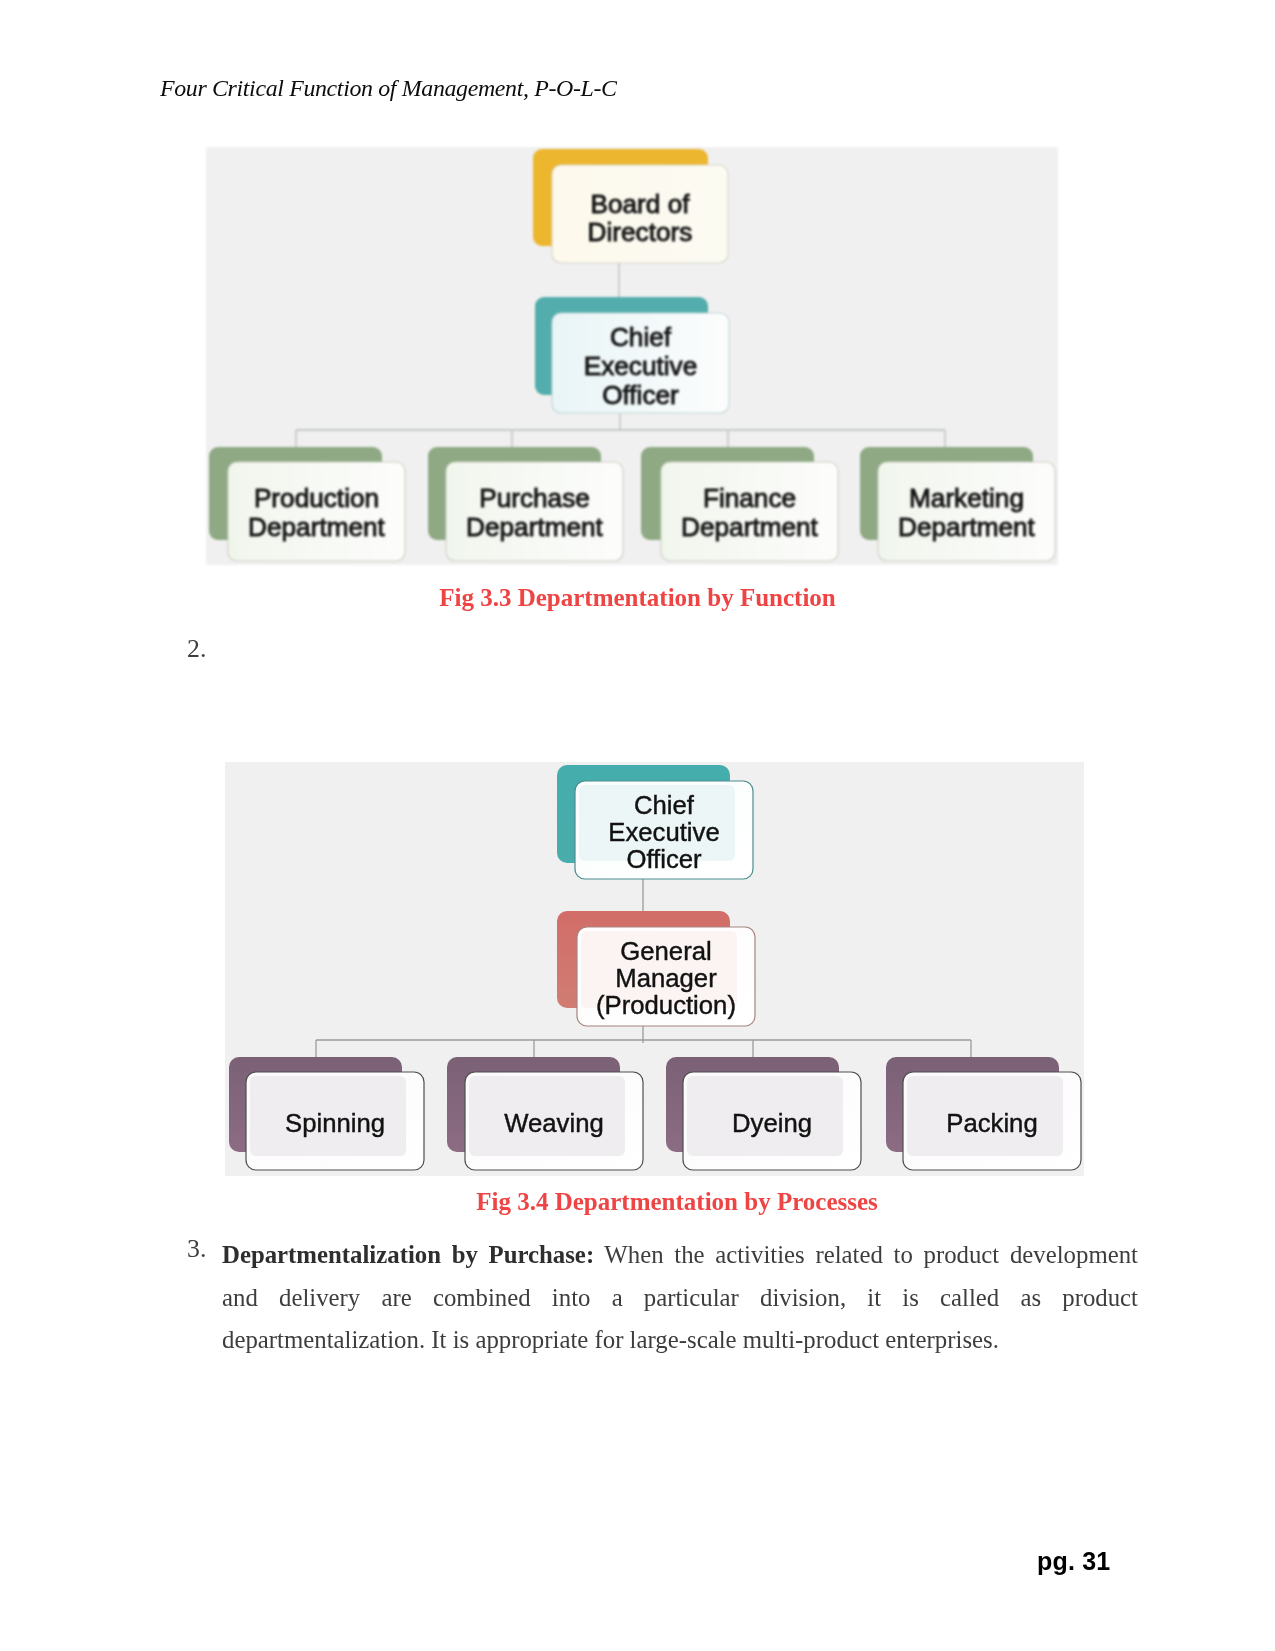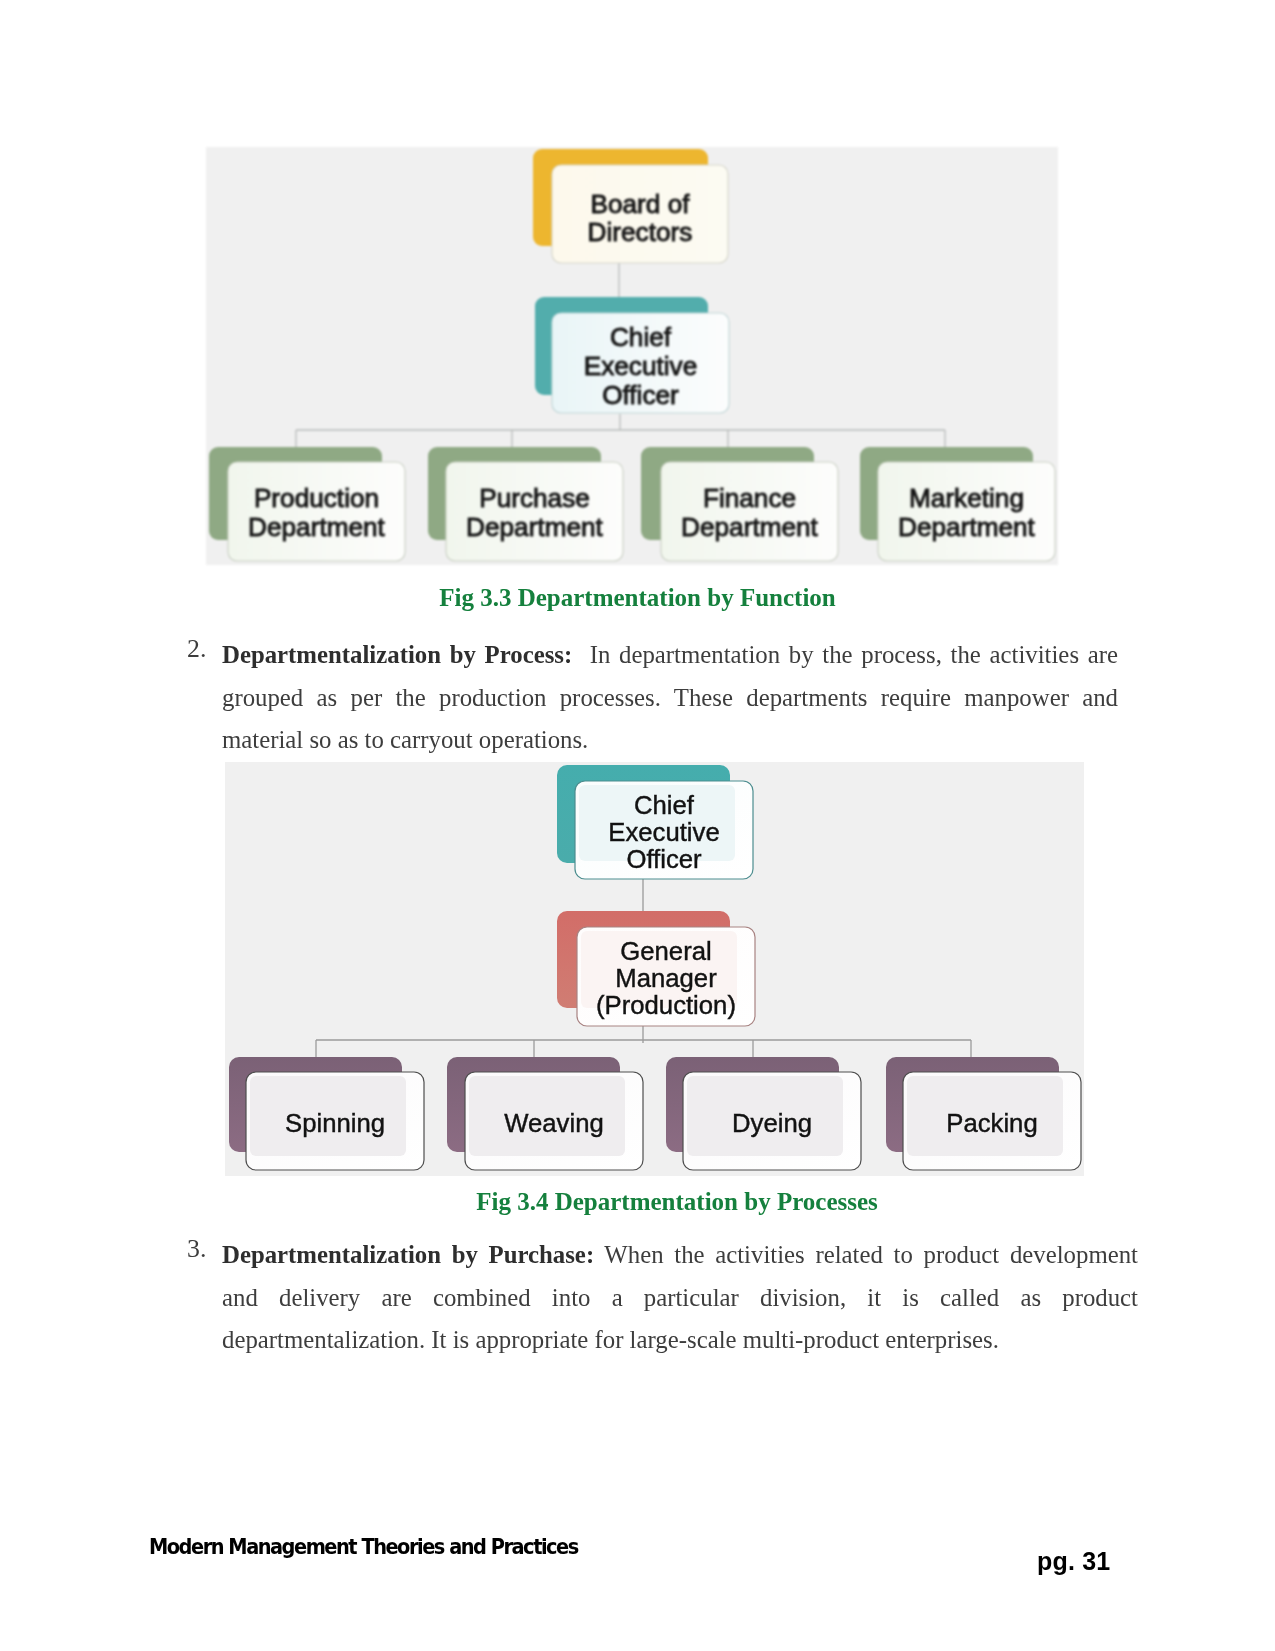--- a/index.html
+++ b/index.html
@@ -8,38 +8,39 @@
        font-family:"Liberation Serif",serif;overflow:hidden;position:relative;}
   .page{position:absolute;left:0;top:0;width:1275px;height:1651px;}
 
   .header{position:absolute;left:160px;top:74.7px;font-style:italic;
           font-size:23.9px;color:#0d0d0d;white-space:nowrap;letter-spacing:-0.35px;}
 
   .fig-wrap{position:absolute;}
   .fig-wrap svg{display:block;}
 
   .caption{position:absolute;text-align:center;font-weight:bold;
-           font-size:25px;color:#15803d;white-space:nowrap;}
+           font-size:25px;color:#ef4444;white-space:nowrap;}
   .listnum{position:absolute;font-size:25.8px;color:#3d3d3d;}
   .para{position:absolute;font-size:24.8px;color:#3d3d3d;
         text-align:justify;line-height:42.6px;white-space:pre-wrap;}
   .para b{font-weight:bold;color:#2e2e2e;}
 
   .footer-left{position:absolute;left:149px;top:1534px;
       font-family:"DejaVu Sans Condensed","Liberation Sans",sans-serif;font-weight:bold;
       font-size:21.5px;color:#000;letter-spacing:-1.46px;}
   .footer-right{position:absolute;left:1029px;top:1547px;
       font-family:"Liberation Sans",sans-serif;font-weight:bold;
       font-size:25px;color:#000;letter-spacing:0.2px;margin-left:8px;}
 </style>
 </head>
 <body>
 
 <div class="page">
 
+  <div class="header">Four Critical Function of Management, P-O-L-C</div>
 
   <div class="fig-wrap" style="left:206px;top:147px;width:852px;height:418px;">
     <svg id="svg-fig1" width="852" height="418" viewBox="0 0 852 418" style="filter: blur(0.8px);">
         <defs>
           <linearGradient id="g0" x1="0" y1="0" x2="1" y2="0">
             <stop offset="0%" stop-color="#fdf9ec"></stop>
             <stop offset="100%" stop-color="#fcfbf3"></stop>
           </linearGradient>
           <linearGradient id="g1" x1="0" y1="0" x2="1" y2="0">
             <stop offset="0%" stop-color="#e9f5f7"></stop>
@@ -105,21 +106,20 @@
           <rect x="654" y="300" width="173" height="93" rx="9" ry="9" fill="#8fa984"></rect>
           <rect x="672" y="315" width="177" height="99" rx="9" ry="9" fill="url(#g5)" stroke="#cad0c4" stroke-width="1.1"></rect>
           <text x="760.5" y="360.00800000000004" text-anchor="middle" font-family="&quot;Liberation Sans&quot;,sans-serif" font-size="26.2" fill="#141414" stroke="#141414" stroke-width="0.9">Marketing</text>
           <text x="760.5" y="388.80800000000005" text-anchor="middle" font-family="&quot;Liberation Sans&quot;,sans-serif" font-size="26.2" fill="#141414" stroke="#141414" stroke-width="0.9">Department</text>
         </g>
       </svg>
   </div>
   <div class="caption" style="left:0;top:584px;width:1275px;">Fig 3.3 Departmentation by Function</div>
 
   <div class="listnum" style="left:187px;top:634px;">2.</div>
-  <div class="para" style="left:222px;top:634px;width:896px;"><b>Departmentalization by Process:</b><span>  In departmentation by the process, the activities are grouped as per the production processes. These departments require manpower and material so as to carryout operations.</span></div>
 
   <div class="fig-wrap" style="left:225px;top:762px;width:859px;height:414px;">
     <svg id="svg-fig2" width="859" height="414" viewBox="0 0 859 414">
         <defs>
           <linearGradient id="g6" x1="0" y1="0" x2="0" y2="1">
             <stop offset="0%" stop-color="#45adad"></stop>
             <stop offset="100%" stop-color="#4aacab"></stop>
           </linearGradient>
           <linearGradient id="g7" x1="0" y1="0" x2="1" y2="1">
             <stop offset="0%" stop-color="#fafdfd"></stop>
@@ -214,16 +214,15 @@
           <rect x="682" y="314" width="156" height="80" rx="6" ry="6" fill="#efedef"></rect>
           <text x="767" y="369.738" text-anchor="middle" font-family="&quot;Liberation Sans&quot;,sans-serif" font-size="25.7" fill="#121212" stroke="#121212" stroke-width="0.42">Packing</text>
         </g>
       </svg>
   </div>
   <div class="caption" style="left:77px;top:1188px;width:1200px;">Fig 3.4 Departmentation by Processes</div>
 
   <div class="listnum" style="left:187px;top:1234px;">3.</div>
   <div class="para" style="left:222px;top:1234px;width:916px;"><b>Departmentalization by Purchase:</b><span> When the activities related to product development and delivery are combined into a particular division, it is called as product departmentalization. It is appropriate for large-scale multi-product enterprises.</span></div>
 
-  <div class="footer-left">Modern Management Theories and Practices</div>
   <div class="footer-right">pg. 31</div>
 
 </div>
 
 </body></html>

